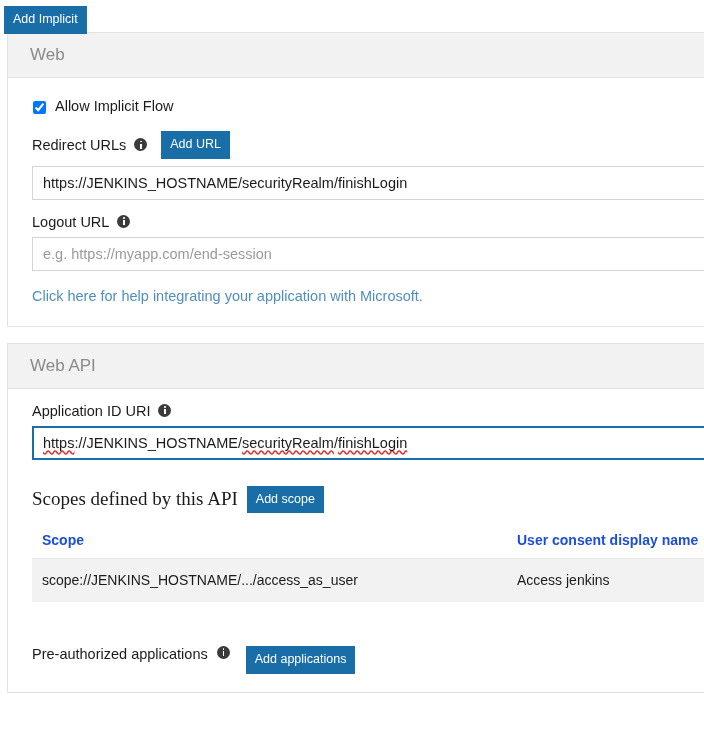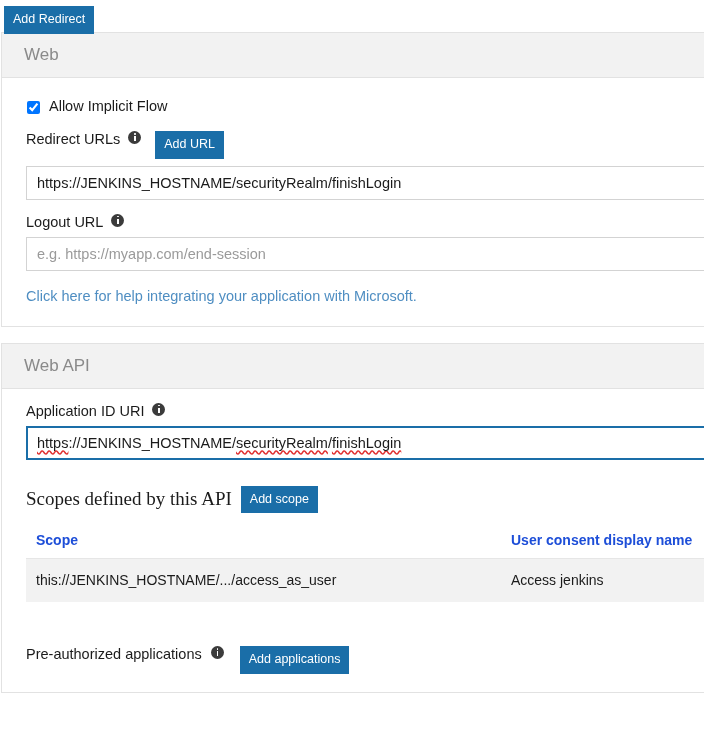--- a/index.html
+++ b/index.html
@@ -66,21 +66,21 @@
     padding: 6px 0 0 4px;
     height: 32px;
     box-sizing: border-box;
   }
 
   
   .panel {
     border: 1px solid #e2e2e2;
     border-right: none;
     background: #ffffff;
-    margin-left: 1px;
+    margin-left: 7px;
     box-sizing: border-box;
   }
   .panel-header {
     background: #f2f2f2;
     border-bottom: 1px solid #e2e2e2;
     height: 44px;
     line-height: 44px;
     padding-left: 22px;
     font-size: 17px;
     color: #8a8a8a;
@@ -102,21 +102,21 @@
     height: 13px;
     margin: 0 9px 0 1px;
   }
   .checkbox-label {
     font-size: 14.5px;
     color: #1b1b1b;
   }
 
   .field-label-row {
     display: flex;
-    align-items: flex-start;
+    align-items: center;
     gap: 6px;
     margin-top: 14px;
     margin-bottom: 7px;
   }
   .field-label {
     font-size: 14.5px;
     color: #1b1b1b;
   }
   .field-label-row .btn-primary { margin-left: 6px; }
 
@@ -204,21 +204,21 @@
     margin-top: 44px;
     padding-bottom: 18px;
   }
   .preauth-row .label { font-size: 14.5px; color: #1b1b1b; }
   .preauth-row .btn-primary { margin-left: 7px; }
 </style>
 </head>
 <body>
 
 <div id="toolbar">
-  <button class="btn-primary">Add Redirect</button>
+  <button class="btn-primary">Add Implicit</button>
 </div>
 
 <section class="panel">
   <div class="panel-header">Web</div>
 
   <div class="panel-body">
 
     <div class="checkbox-row">
       <input type="checkbox" checked="" style="">
       <span class="checkbox-label">Allow Implicit Flow</span>
@@ -264,21 +264,21 @@
 
     <table class="scope-table">
       <thead>
         <tr>
           <th class="col-scope">Scope</th>
           <th class="col-name">User consent display name</th>
         </tr>
       </thead>
       <tbody>
         <tr>
-          <td>this://JENKINS_HOSTNAME/.../access_as_user</td>
+          <td>scope://JENKINS_HOSTNAME/.../access_as_user</td>
           <td>Access jenkins</td>
         </tr>
       </tbody>
     </table>
 
     <div class="preauth-row">
       <span class="label">Pre-authorized applications</span>
       <span class="info-icon"></span>
       <button class="btn-primary">Add applications</button>
     </div>

